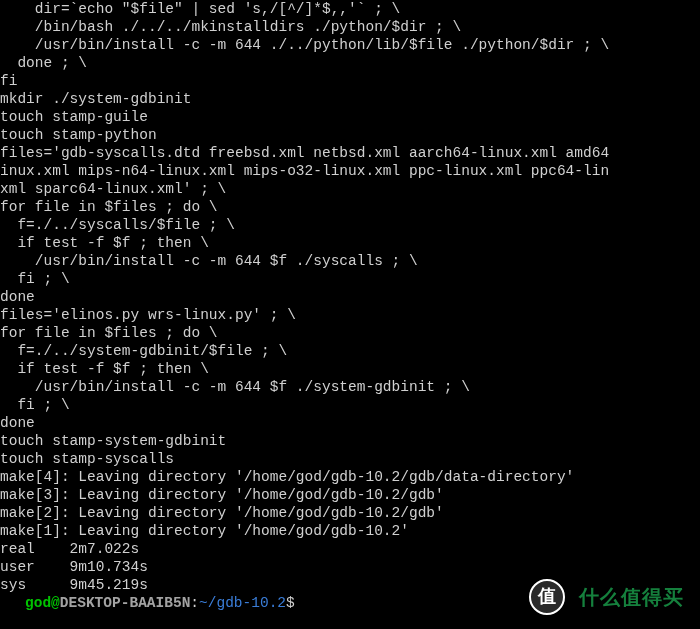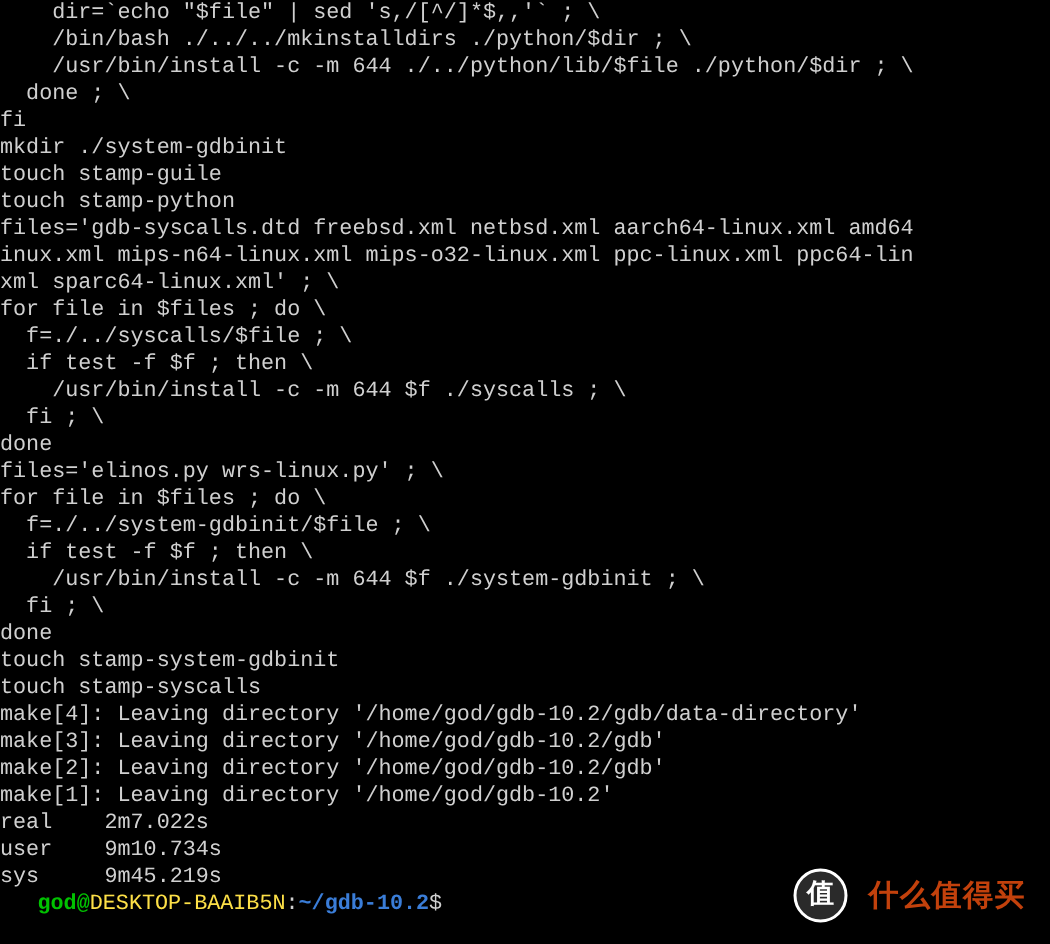--- a/index.html
+++ b/index.html
@@ -13,24 +13,24 @@
     font-size: 14.5px;
     line-height: 18px;
     color: #d0d0d0;
   }
   .terminal {
     white-space: pre;
     padding: 0;
   }
   .line { display: block; }
   .prompt-user { color: #00c200; font-weight: bold; padding-left: 25px; }
-  .prompt-host { color: #fde047; font-weight: normal; }
+  .prompt-host { color: #a3a3a3; font-weight: bold; }
   .prompt-at   { color: #00c200; font-weight: bold; }
   .prompt-colon{ color: #d0d0d0; }
-  .prompt-path { color: #3a7dd8; font-weight: bold; }
+  .prompt-path { color: #3a7dd8; font-weight: normal; }
   .prompt-dollar { color: #d0d0d0; }
   .badge {
     position: absolute;
     right: 8px;
     bottom: 14px;
     height: 36px;
     display: flex;
     align-items: center;
     gap: 6px;
   }
@@ -42,21 +42,21 @@
     border: 2px solid #fff;
     color: #fff;
     font-weight: bold;
     display: flex;
     align-items: center;
     justify-content: center;
     font-size: 18px;
   }
   .badge-text {
     background: #000;
-    color: #c2410c;
+    color: #15803d;
     font-family: sans-serif;
     font-size: 20px;
     font-weight: bold;
     padding: 4px 8px;
     letter-spacing: 1px;
   }
   .cursor {
     display: inline-block;
     width: 8px;
     height: 15px;

